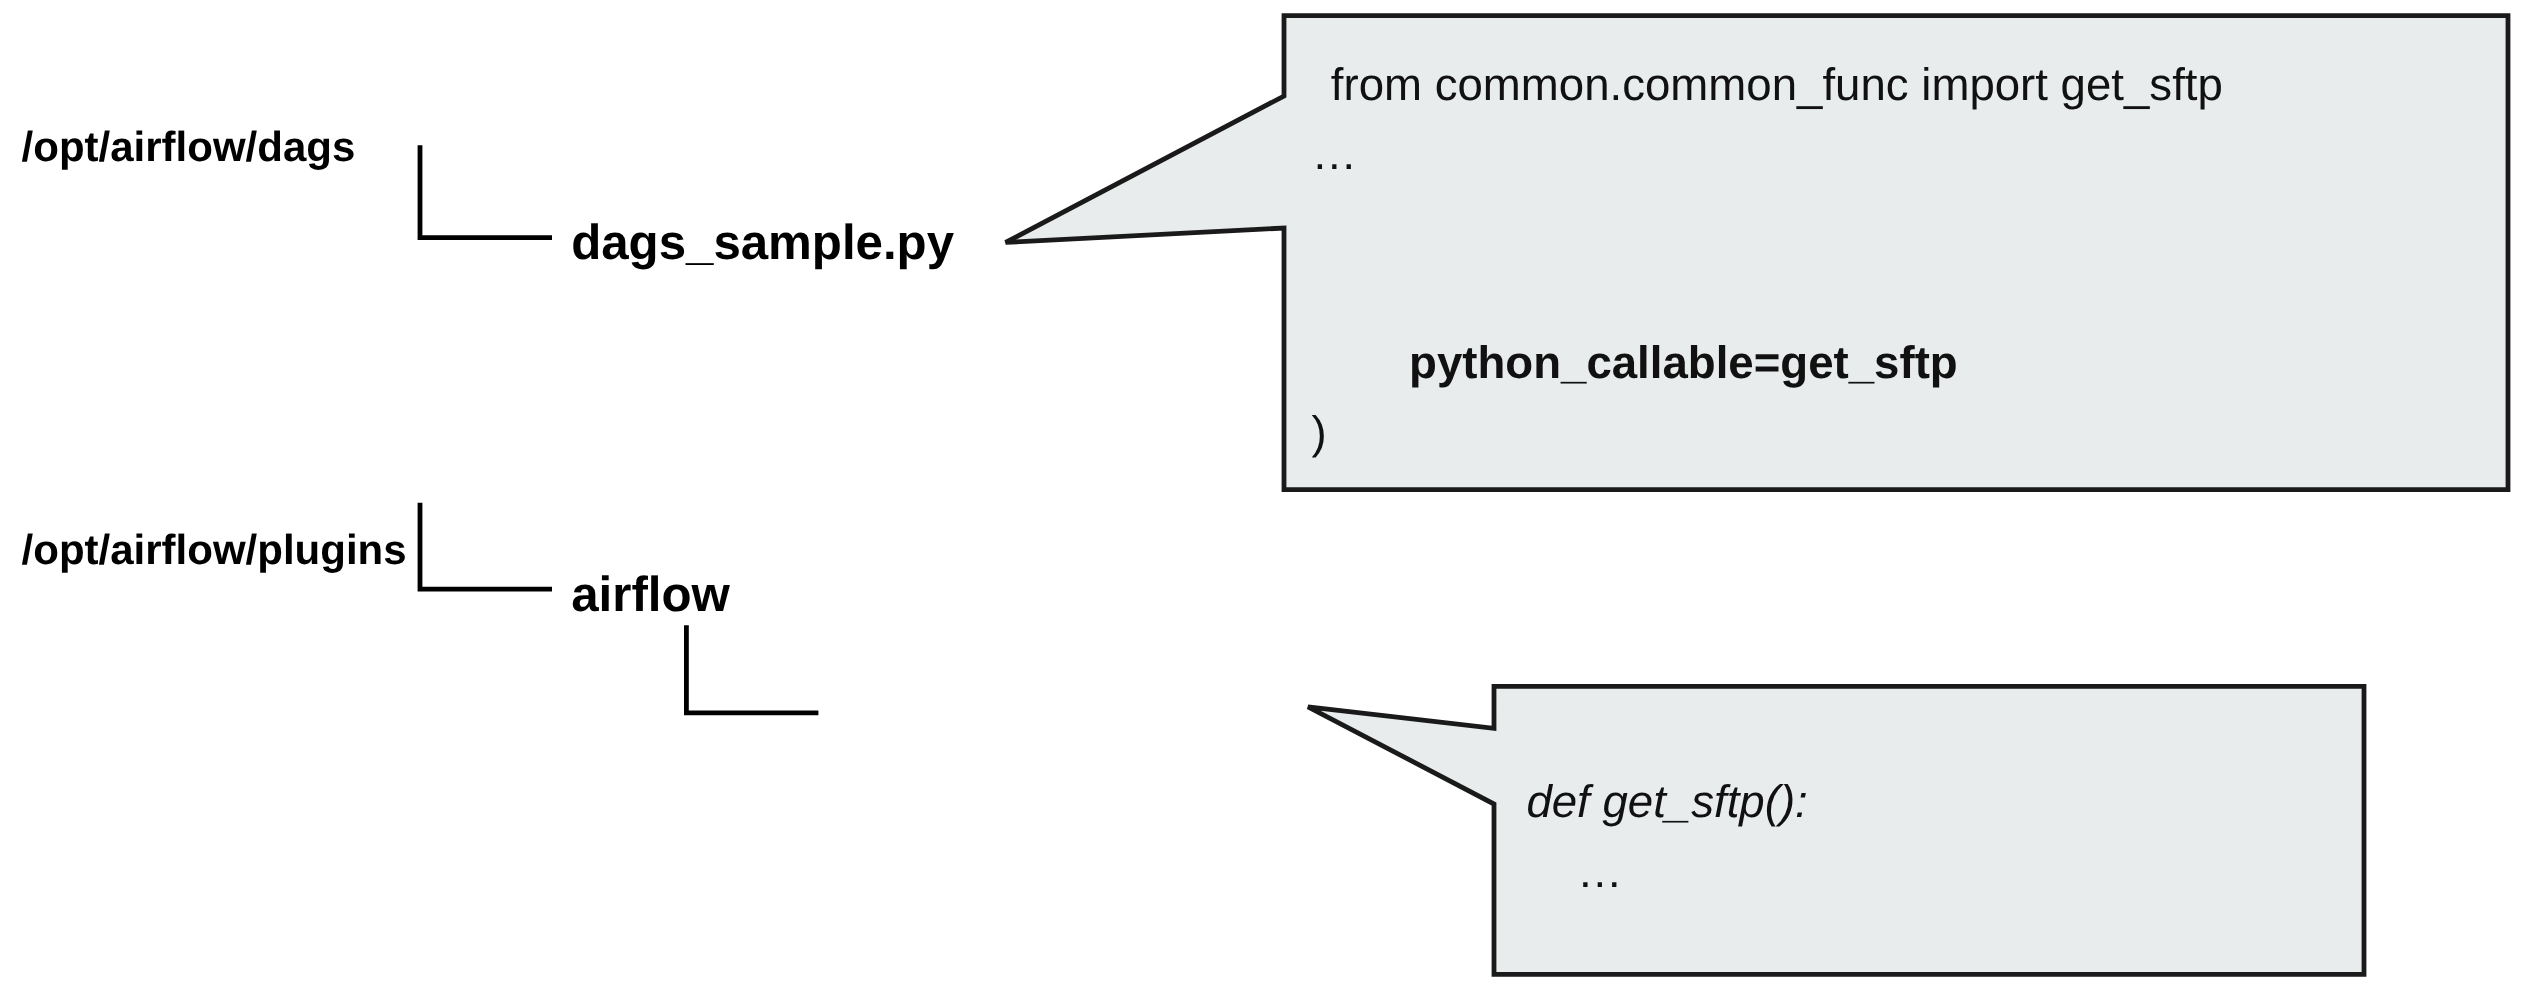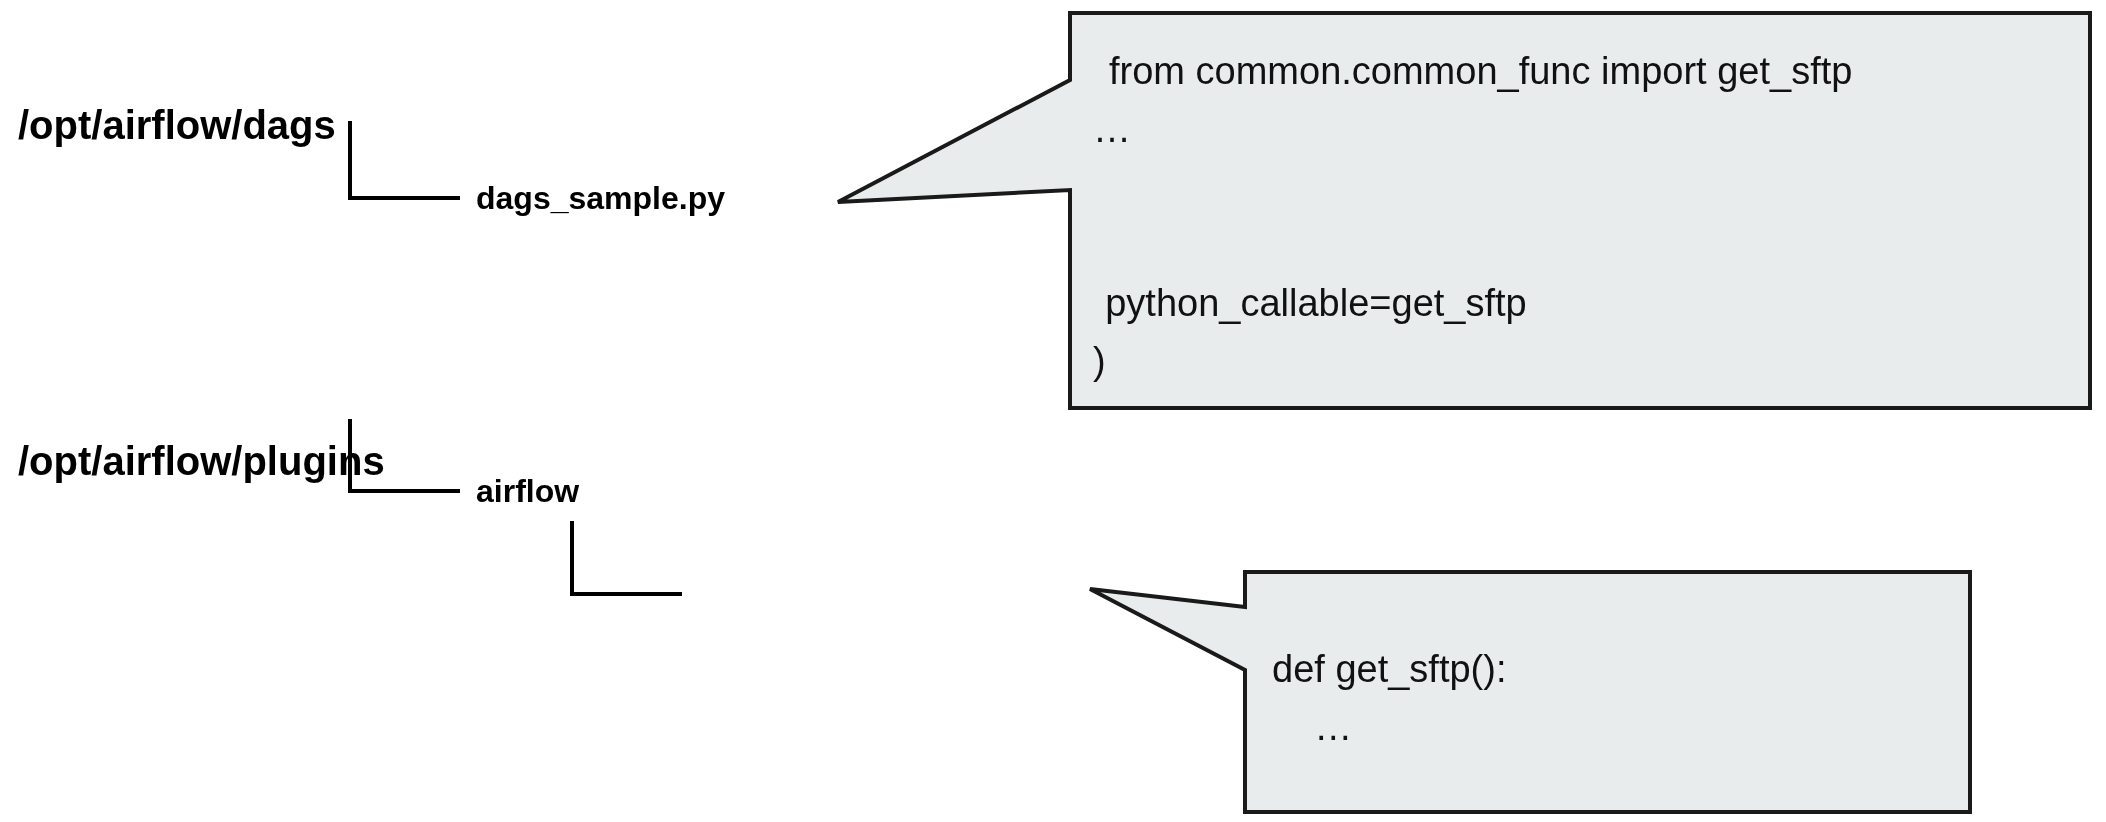--- a/index.html
+++ b/index.html
@@ -29,22 +29,22 @@
     height: 822px;
   }
   
   .node-label {
     position: absolute;
     font-weight: bold;
     white-space: pre;
     line-height: 1;
     color: #000000;
   }
-  .root-label { font-size: 40px; }
-  .child-label { font-size: 32px; }
+  .root-label { font-size: 35px; }
+  .child-label { font-size: 41px; }
 
   
   .code-text {
     position: absolute;
     white-space: pre;
     font-family: "Liberation Sans", sans-serif;
     font-size: 38px;
     line-height: 1;
     color: #111111;
     font-weight: normal;
@@ -87,19 +87,19 @@
   <div class="node-label child-label" style="left:476px; top:182px;">dags_sample.py</div>
 
   <div class="node-label root-label" style="left:18px; top:403px;margin-top:38px;">/opt/airflow/plugins</div>
 
   <div class="node-label child-label" style="left:476px; top:475px;">airflow</div>
 
 
   <div class="code-text" style="left:1093px; top:52px;margin-left:16px;">from common.common_func import get_sftp</div>
   <div class="code-text" style="left:1093px; top:110px;">…</div>
   <div class="code-text" style="left:1093px; top:168px;"></div>
-  <div class="code-text" style="left:1063px; top:284px;">    python_callable=get_sftp</div>
+  <div class="code-text" style="left:1132px; top:284px;font-weight:bold;">    python_callable=get_sftp</div>
   <div class="code-text" style="left:1093px; top:342px;">)</div>
 
-  <div class="code-text" style="left:1272px; top:650px;">def get_sftp():</div>
+  <div class="code-text" style="left:1272px; top:650px;font-style:italic;">def get_sftp():</div>
   <div class="code-text" style="left:1272px; top:708px;">    …</div>
 
 </div>
 
 </body></html>

